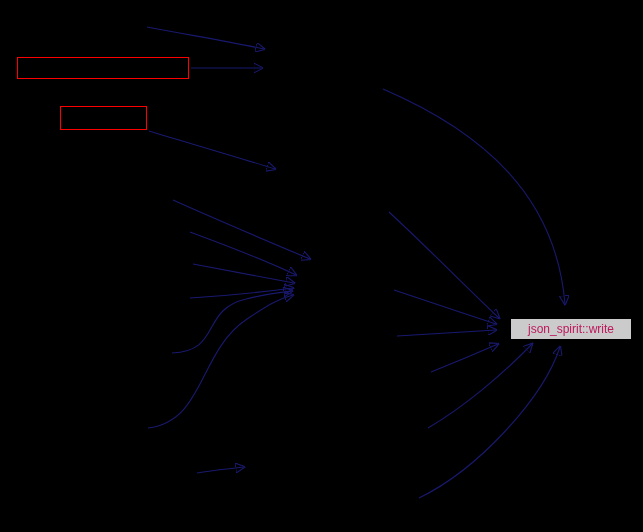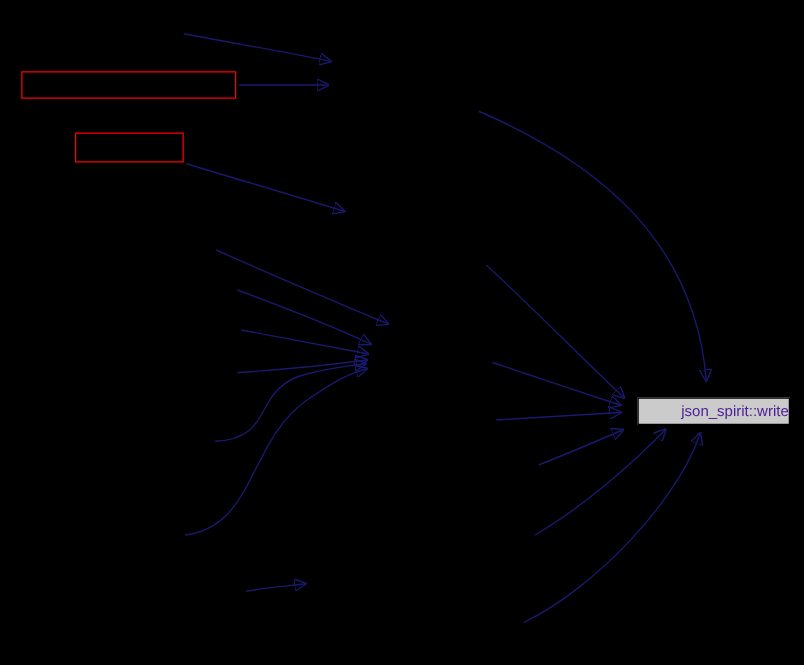--- a/index.html
+++ b/index.html
@@ -47,24 +47,24 @@
     width: 87px;
     height: 24px;
   }
   .current-node {
     left: 510px;
     top: 318px;
     width: 122px;
     height: 22px;
     background: #cbcbcb;
     border: 1px solid #000000;
-    color: #4c1d95;
+    color: #be185d;
     font-size: 12px;
     line-height: 20px;
-    text-align: right;
+    text-align: center;
     white-space: nowrap;
   }
 </style>
 </head>
 <body>
 
 <div class="graph-canvas">
 
   <svg class="edges-svg" viewBox="0 0 643 532" aria-hidden="true">
     <defs>

